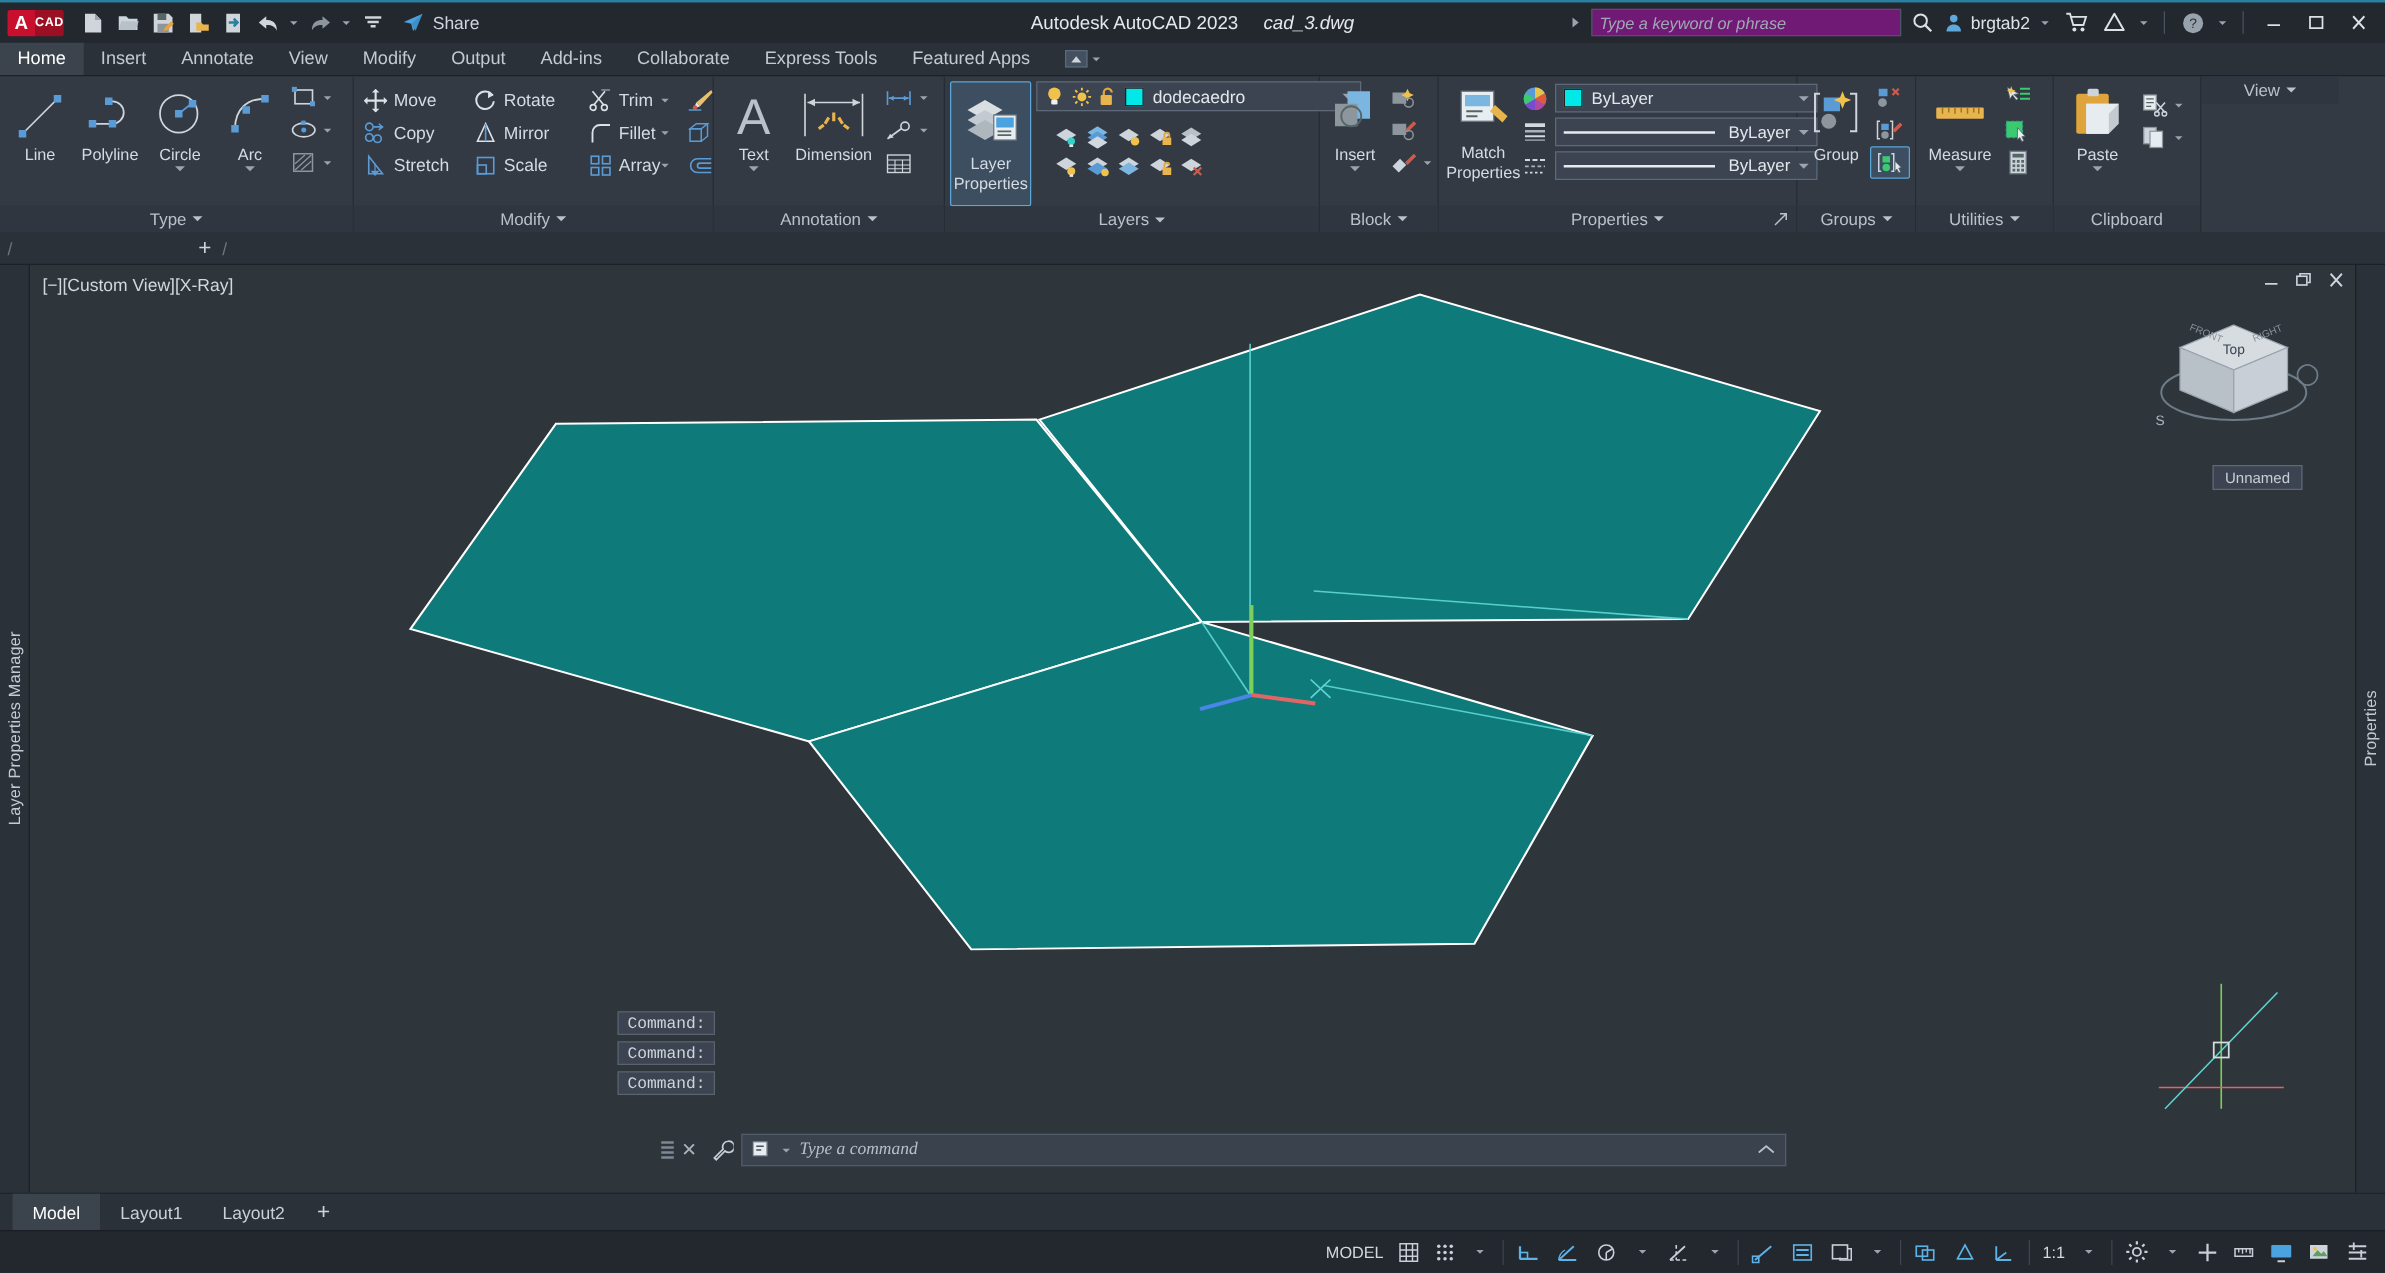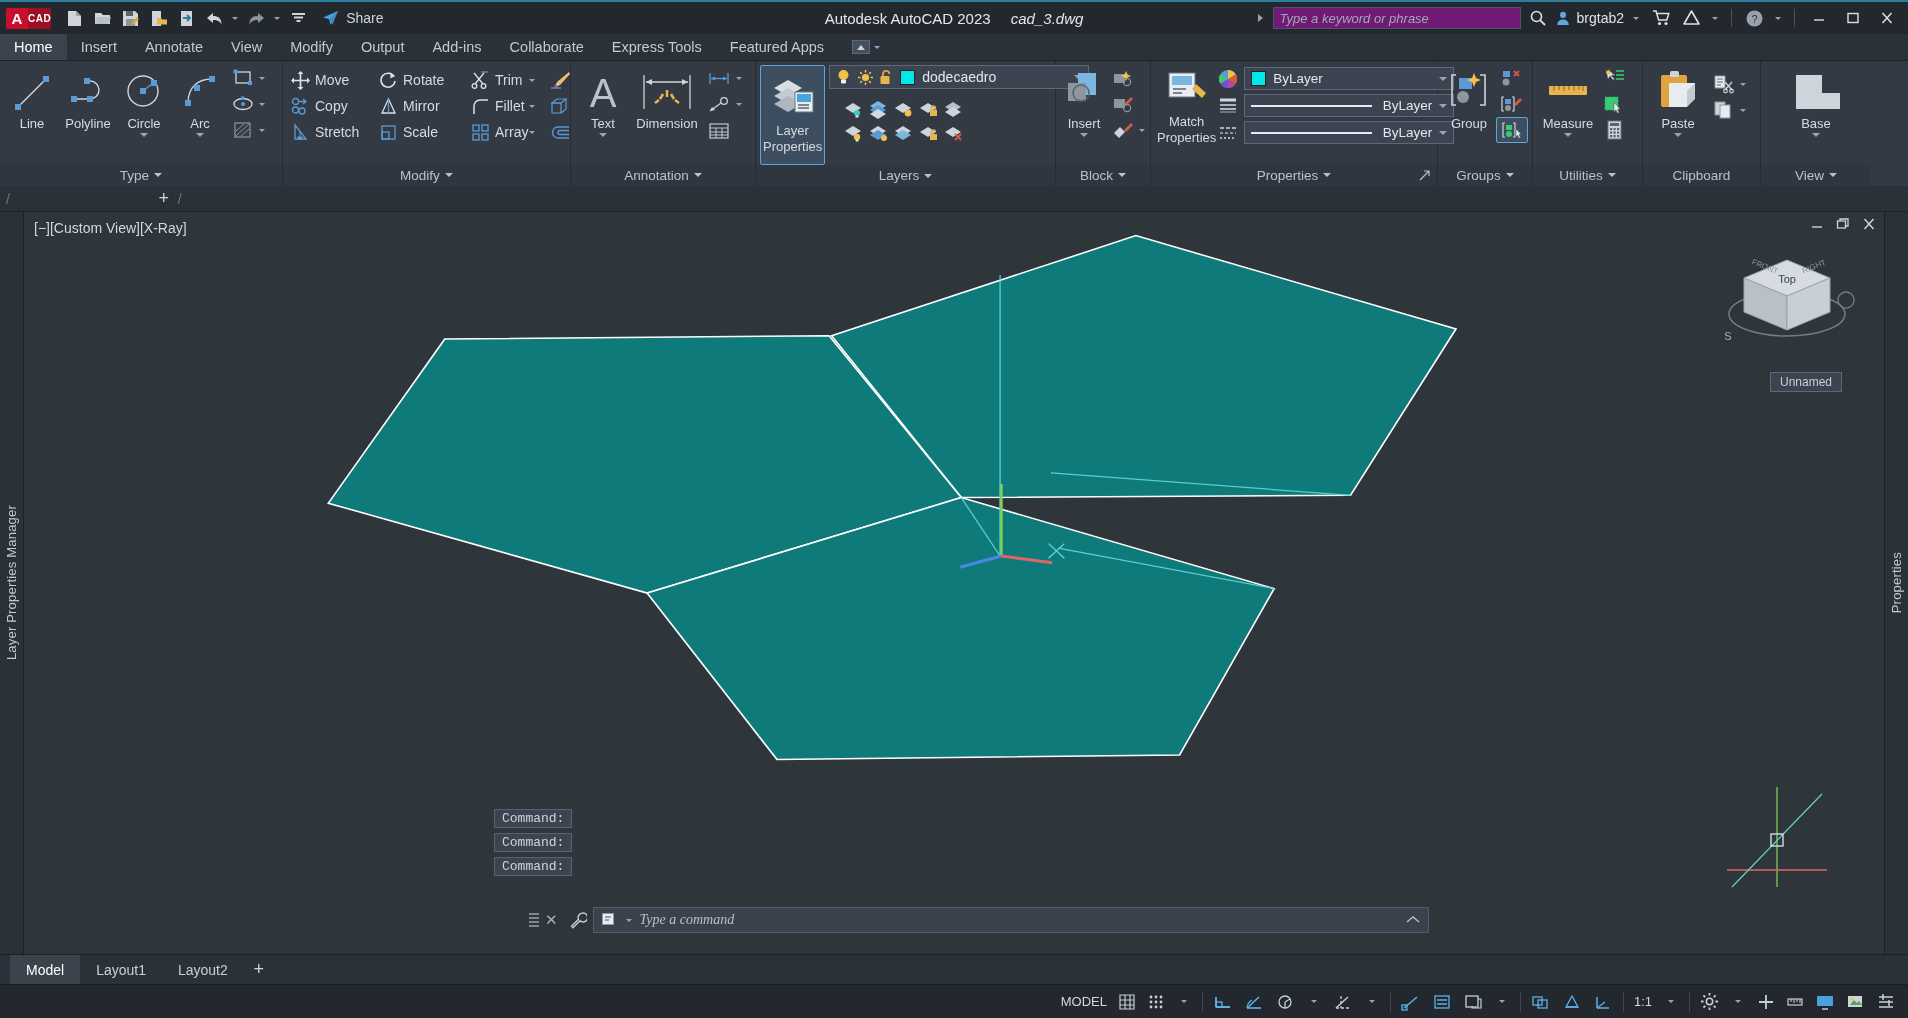--- a/index.html
+++ b/index.html
@@ -1024,31 +1024,20 @@
             <i class="caret sm"></i>
           </div>
         </div>
       </div>
       <div class="panel-label">
         <span>Clipboard</span>
       </div>
     </div>
 
     <div class="panel" style="width:110px;border-right:none">
-      <div class="panel-body" style="justify-content:center">
-        <div class="bigbtn" style="width:66px">
-          <span class="ic">
-            <svg width="52" height="46" viewBox="0 0 52 46">
-                <path d="M6 6h26v18h18v16H6z" fill="#cdd4db"></path>
-              </svg>
-          </span>
-          <span class="lbl">Base</span>
-          <i class="caret"></i>
-        </div>
-      </div>
       <div class="panel-label">
         <span>View</span>
           <i class="caret"></i>
       </div>
     </div>
   </div>
 
   <div class="doctabs">
     <div class="dtab-sep">/</div>
     <div class="dtab">

